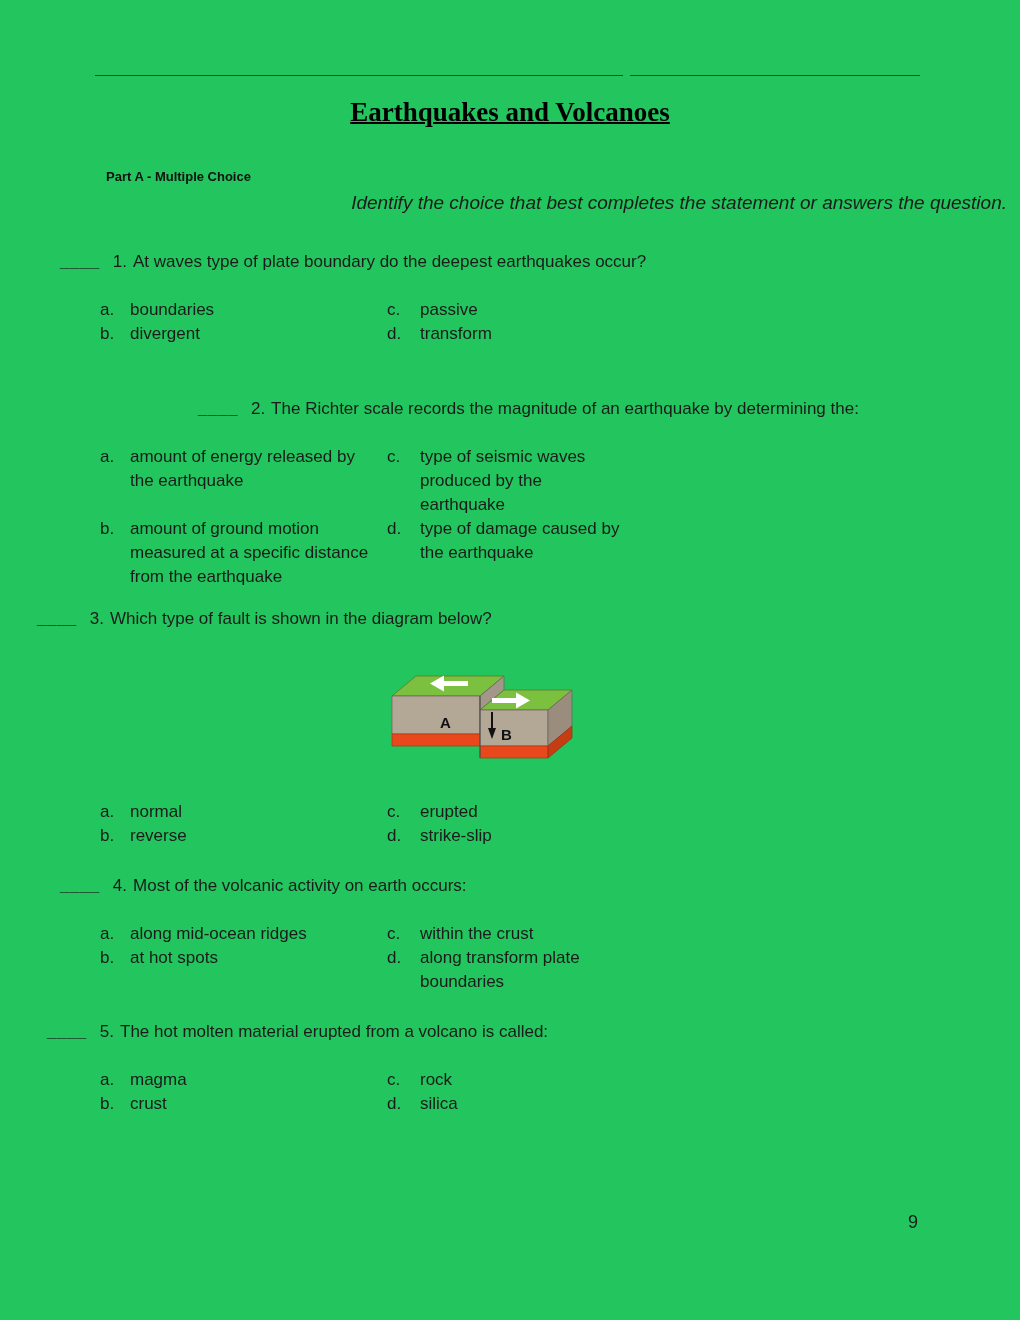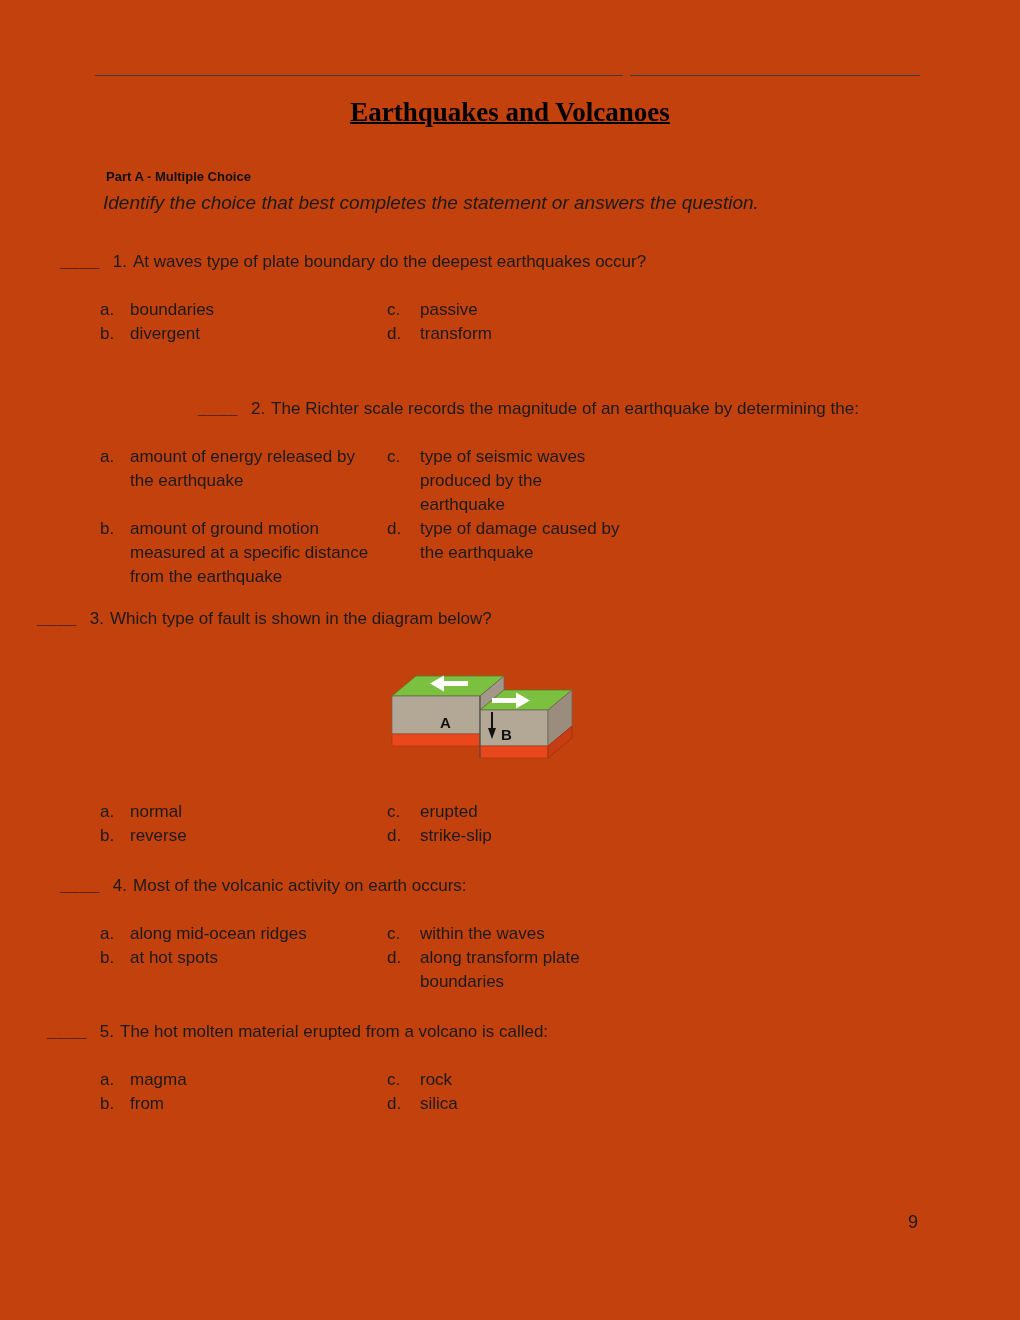--- a/index.html
+++ b/index.html
@@ -1,35 +1,35 @@
 <!DOCTYPE html>
 <html><head>
 <meta charset="utf-8">
 <style>
   html, body { margin: 0; padding: 0; }
   body { background: #d8d8d8; }
   .page {
     width: 1020px; height: 1320px; margin: 0 auto;
-    background: #c2410c; position: relative; overflow: hidden;
+    background: #22c55e; position: relative; overflow: hidden;
     box-sizing: border-box; padding-top: 74px;
     font-family: "Liberation Sans", sans-serif;
     font-size: 17px; line-height: 24px; color: #1b1b1b;
   }
   .name-line { margin-left: 95px; display: flex; gap: 7px; height: 2px; }
   .name-seg { border-bottom: 1.6px solid #3c3c3c; height: 1px; }
   .name-seg.s1 { width: 528px; }
   .name-seg.s2 { width: 290px; }
   .doc-title {
     margin: 18px 0 0 0; text-align: center;
     font-family: "Liberation Serif", serif; font-size: 27px; line-height: 36px;
     font-weight: bold; text-decoration: underline; text-decoration-thickness: 2px;
     color: #000;
   }
   .part-heading { margin: 34px 0 0 106px; font-size: 13px; line-height: 26px; font-weight: bold; color: #111; }
-  .instructions { margin: 0 4px 0 103px; font-size: 19px; line-height: 26px; font-style: italic; }
+  .instructions { margin: 0 13px 0 103px; font-size: 19px; line-height: 26px; font-style: italic; text-align: right; }
   .q-stem { white-space: nowrap; }
   .blank { margin-right: 13px; letter-spacing: 0.5px; font-weight: bold; }
   .q-num { margin-right: 6px; }
   .choices {
     margin-left: 100px; margin-top: 24px;
     display: grid; grid-template-columns: 30px 257px 33px 210px;
     align-items: start;
   }
   .ct-left { max-width: 240px; }
   .ct-right { max-width: 208px; }
@@ -130,39 +130,39 @@
   </div>
 
   <div>
     <div class="q-stem" style="margin-left:60px; margin-top:26px;">
       <span class="blank">____</span><span class="q-num">4.</span><span class="q-text">Most of the volcanic activity on earth occurs:</span>
     </div>
     <div class="choices">
       <span class="letter">a.</span>
       <span class="ct-left">along mid-ocean ridges</span>
       <span class="letter">c.</span>
-      <span class="ct-right">within the waves</span>
+      <span class="ct-right">within the crust</span>
       <span class="letter">b.</span>
       <span class="ct-left">at hot spots</span>
       <span class="letter">d.</span>
       <span class="ct-right">along transform plate boundaries</span>
     </div>
   </div>
 
   <div>
     <div class="q-stem" style="margin-left:47px; margin-top:26px;">
       <span class="blank">____</span><span class="q-num">5.</span><span class="q-text">The hot molten material erupted from a volcano is called:</span>
     </div>
     <div class="choices">
       <span class="letter">a.</span>
       <span class="ct-left">magma</span>
       <span class="letter">c.</span>
       <span class="ct-right">rock</span>
       <span class="letter">b.</span>
-      <span class="ct-left">from</span>
+      <span class="ct-left">crust</span>
       <span class="letter">d.</span>
       <span class="ct-right">silica</span>
     </div>
   </div>
 
   <div class="page-number">9</div>
 
 </div>
 
 </body></html>

